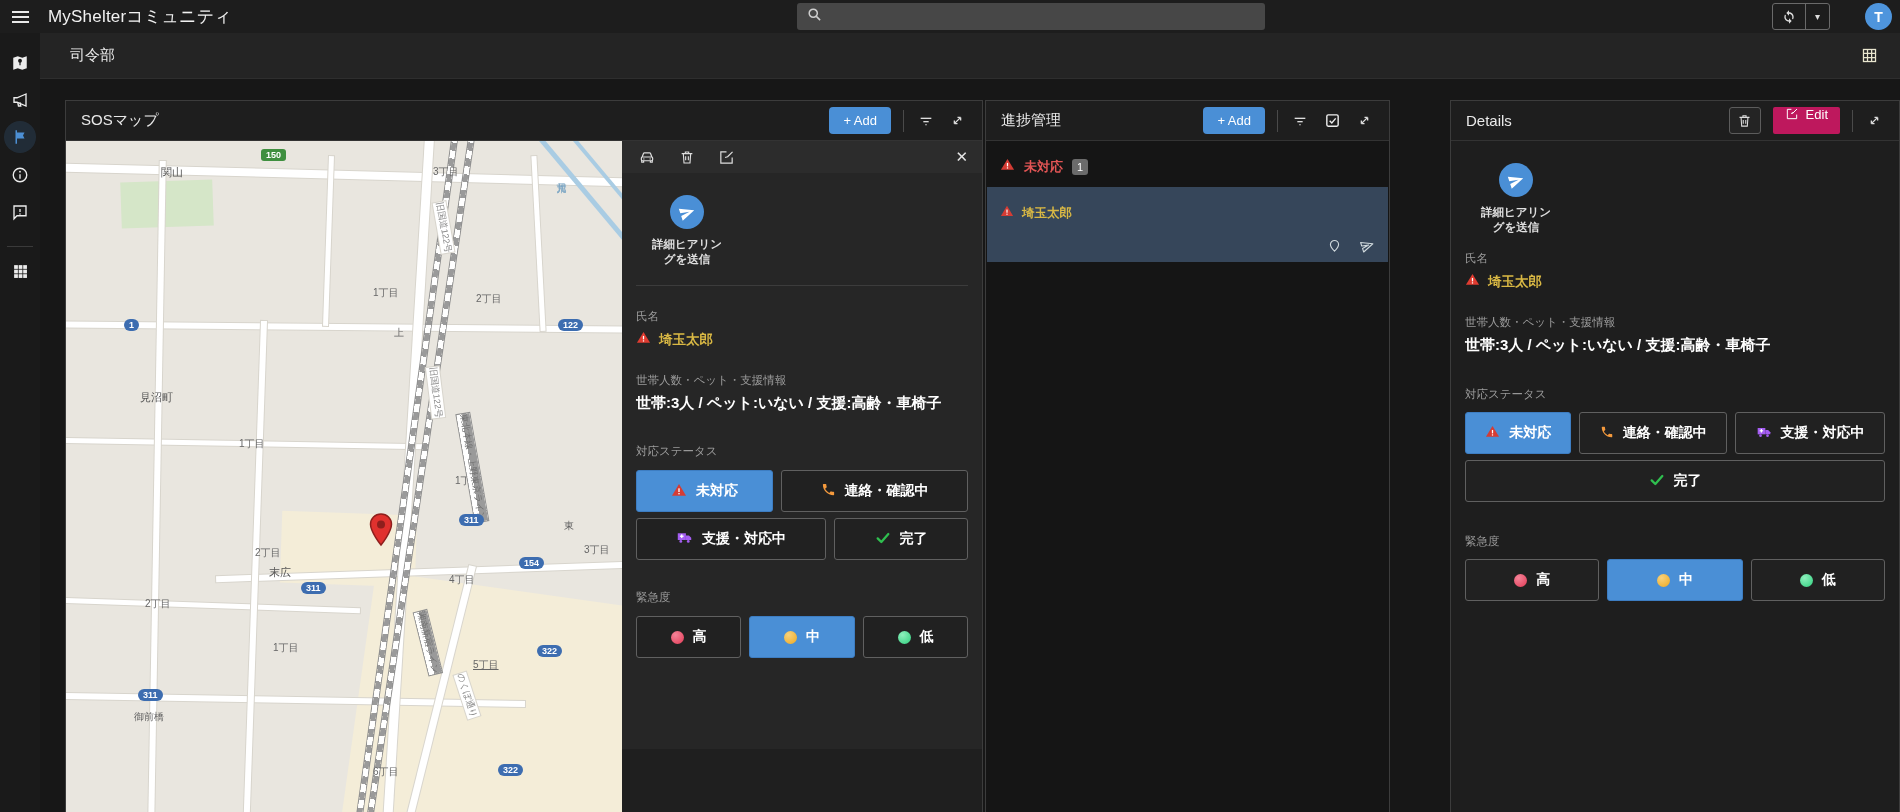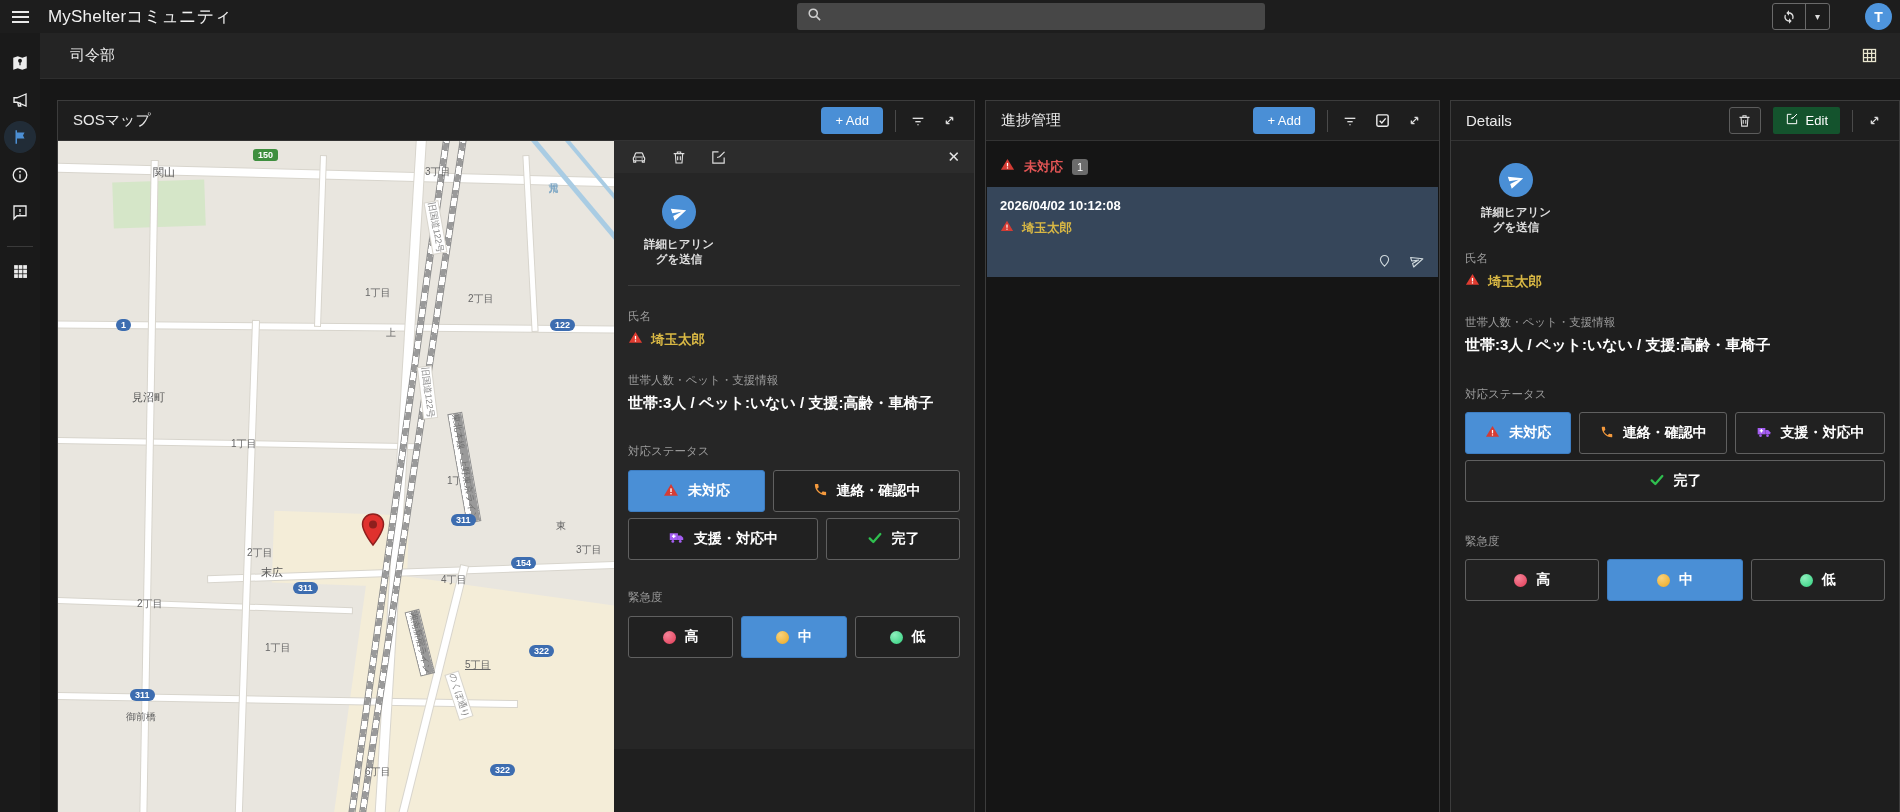--- a/index.html
+++ b/index.html
@@ -46,26 +46,26 @@
   .panel-head { height:40px; display:flex; align-items:center; padding:0 15px; gap:12px;
     border-bottom:1px solid #333; }
   .panel-title { color:#e9e9e9; font-size:15px; font-weight:500; margin-right:auto; }
   .add-btn { background:#4a8fd6; border:none; color:#fff; font-size:13px; height:27px; padding:0 14px;
     border-radius:4px; cursor:pointer; font-family:"Liberation Sans", sans-serif; }
   .head-sep { width:1px; height:22px; background:#4a4a4a; }
   .icon-btn { background:none; border:none; display:flex; align-items:center; justify-content:center;
     cursor:pointer; padding:2px; }
   .tool-btn { background:#242424; border:1px solid #5c5c5c; border-radius:3px; height:27px; width:32px;
     display:flex; align-items:center; justify-content:center; cursor:pointer; }
-  .edit-btn { background:#14532d; border:none; border-radius:2px; height:27px; padding:0 12px;
-    display:flex; align-items:center; gap:7px; color:#fff; font-size:13px; cursor:pointer;
+  .edit-btn { background:#be185d; border:none; border-radius:2px; height:27px; padding:0 12px;
+    display:flex; align-items:flex-start; gap:7px; color:#fff; font-size:13px; cursor:pointer;
     font-family:"Liberation Sans", sans-serif; }
 
-  #panel-sos { left:57px; width:918px; }
-  #panel-progress { left:985px; width:455px; }
+  #panel-sos { left:65px; width:918px; }
+  #panel-progress { left:985px; width:405px; }
   #panel-progress .panel-body { background:#151515; height:671px; }
   #panel-details { left:1450px; width:450px; }
 
   
   .map-wrap { position:absolute; left:0; top:40px; width:556px; height:671px; overflow:hidden;
     background:#e9e6df; cursor:grab; }
   .map-layer div { position:absolute; }
   .patch-beige { background:#f4edd8; }
   .patch-green { background:#d5e6c8; }
   .road { background:#fff; box-shadow:0 0 0 1px #d8d5cd; }
@@ -428,21 +428,20 @@
     <div class="group-row">
       <span><svg width="15" height="15" viewBox="0 0 24 24">
             <path d="M12 3L22.5 20.5H1.5Z" fill="#d53c34"></path>
             <rect x="11" y="9.5" width="2" height="5.5" fill="#fff"></rect>
             <rect x="11" y="16.5" width="2" height="2" fill="#fff"></rect>
           </svg></span>
       <span class="group-label">未対応</span>
       <span class="badge">1</span>
     </div>
     <div class="card">
-      <div class="card-time">2026/04/02 10:12:08</div>
       <div class="card-name-row">
         <span><svg width="14" height="14" viewBox="0 0 24 24">
               <path d="M12 3L22.5 20.5H1.5Z" fill="#d53c34"></path>
               <rect x="11" y="9.5" width="2" height="5.5" fill="#fff"></rect>
               <rect x="11" y="16.5" width="2" height="2" fill="#fff"></rect>
             </svg></span>
         <span class="card-name">埼玉太郎</span>
       </div>
       <div class="card-icons">
         <button class="icon-btn">

